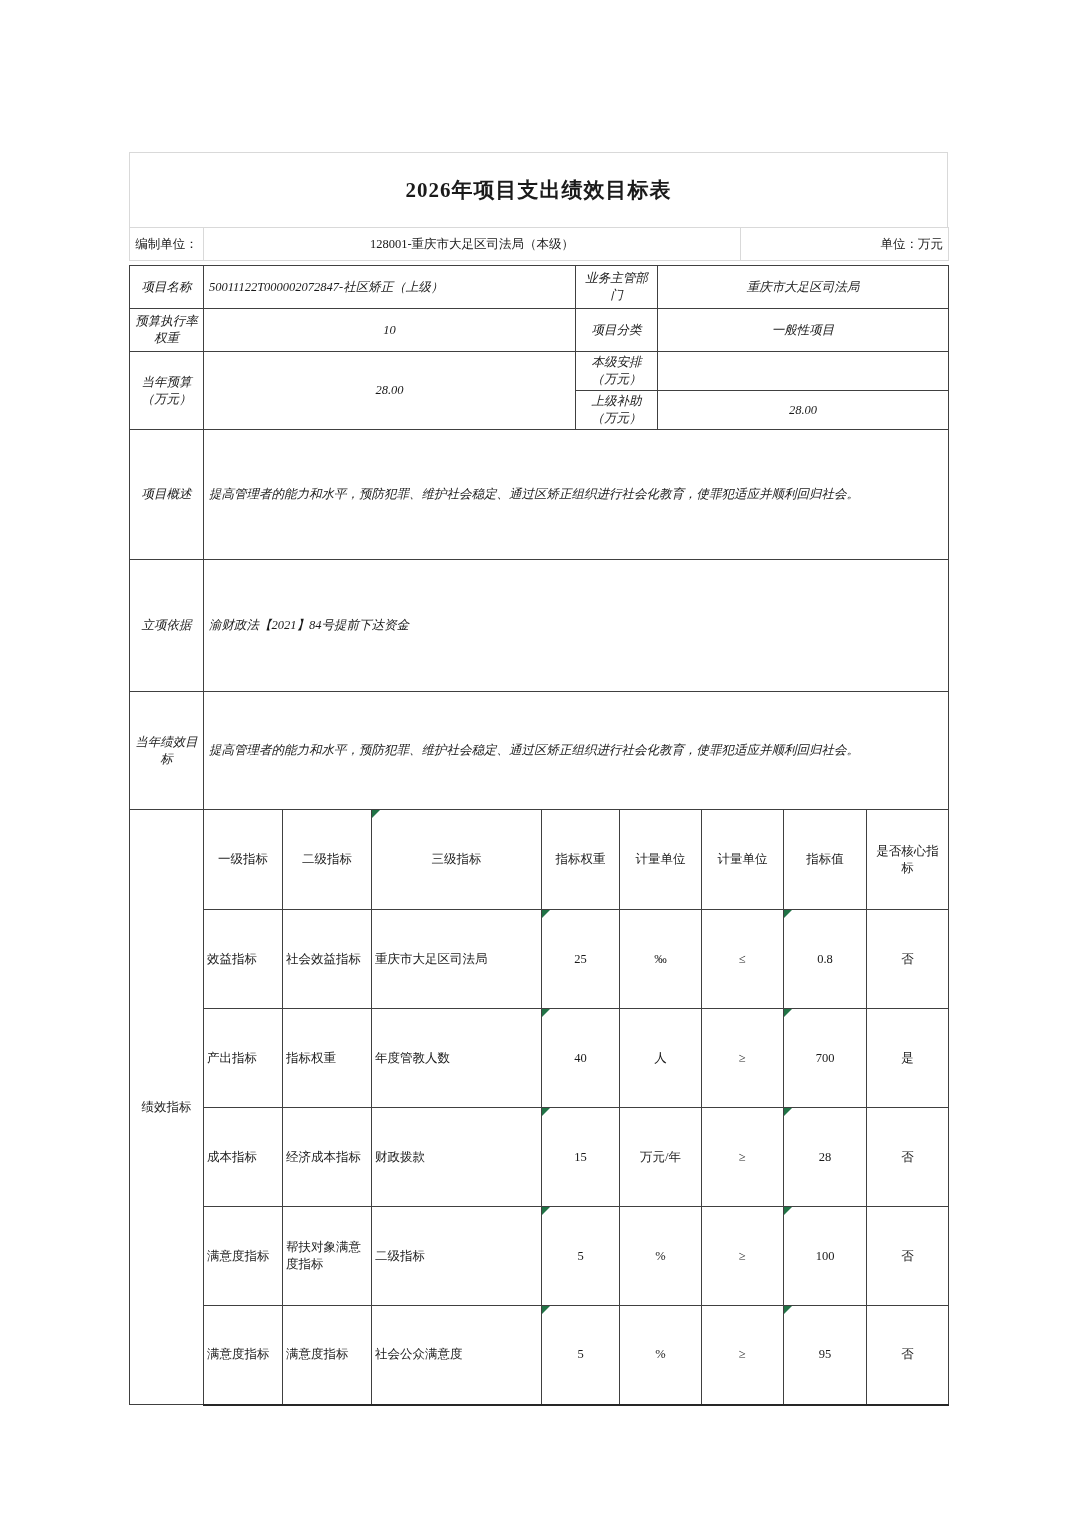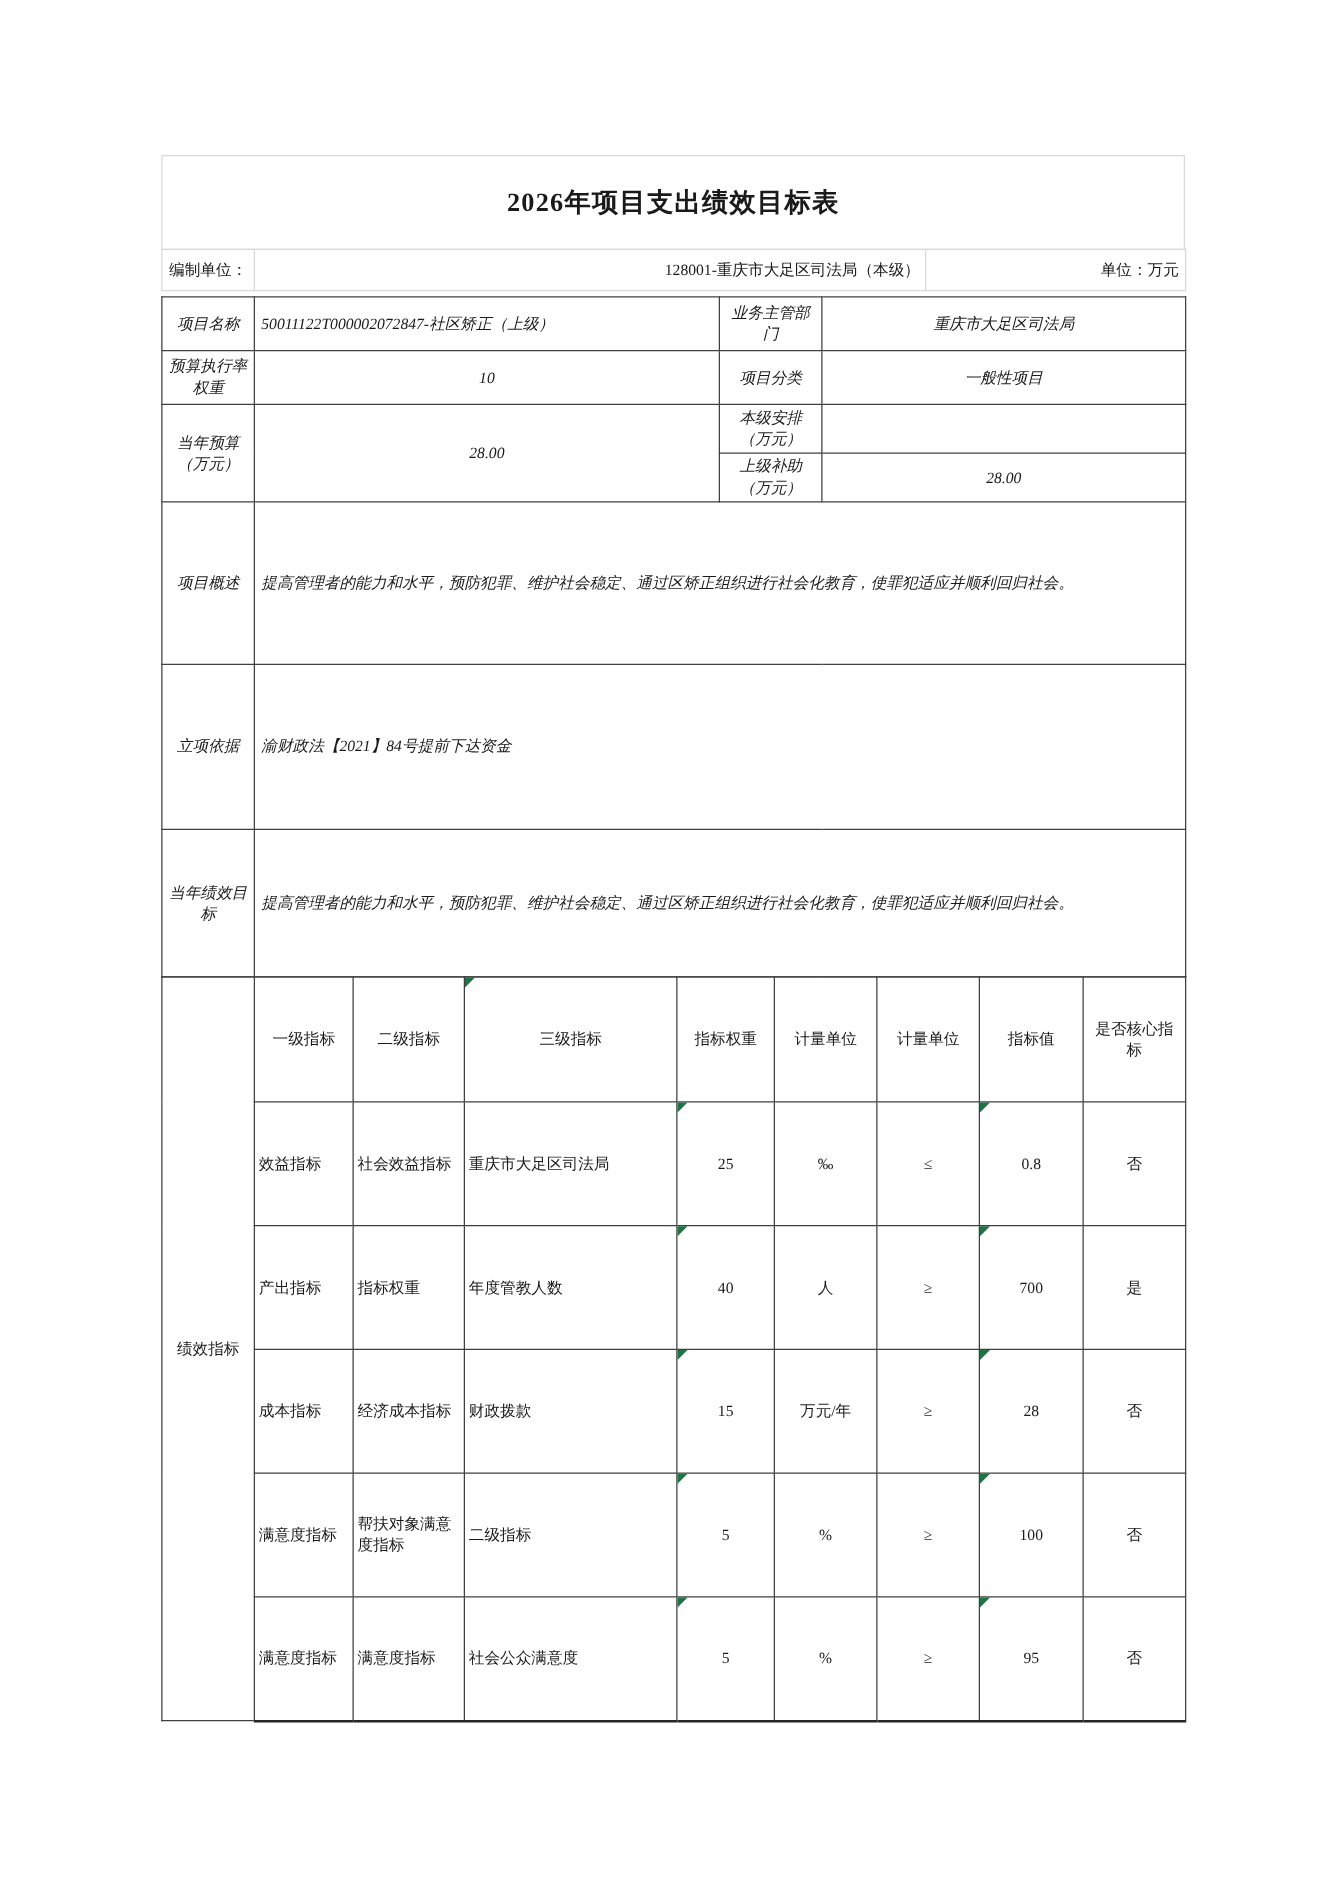--- a/index.html
+++ b/index.html
@@ -4,32 +4,32 @@
 <style>
   :root{
     --border-dark:#404040;
     --border-light:#d9d9d9;
     --ink:#1a1a1a;
     --green:#217346;
   }
   *{box-sizing:border-box;margin:0;padding:0;}
   html,body{width:1074px;height:1520px;background:#ffffff;overflow:hidden;}
   body{font-family:"Liberation Serif","DejaVu Serif",serif;color:var(--ink);font-size:12.5px;}
-  .doc{position:absolute;left:129px;top:124px;width:819px;}
+  .doc{position:absolute;left:129px;top:152px;width:819px;}
 
   
   .title-box{border:1px solid var(--border-light);height:76px;display:flex;align-items:center;justify-content:center;}
   .title-box h1{font-size:21px;font-weight:bold;letter-spacing:1px;}
 
   
   table{border-collapse:collapse;table-layout:fixed;width:819px;}
   .meta{margin-top:-1px;}
   .meta td{border:1px solid var(--border-light);height:33px;vertical-align:middle;padding:2px 4px;}
   .meta .lbl{text-align:center;}
-  .meta .val{text-align:right;}
+  .meta .val{text-align:center;}
   .meta .unit{text-align:right;padding-right:5px;}
 
   
   .info{margin-top:4px;font-style:italic;}
   .info td{border:1px solid var(--border-dark);vertical-align:middle;padding:2px 4px;}
   .info .lbl{text-align:center;}
   .info .ctr{text-align:center;}
   .info .lft{text-align:left;padding-left:5px;}
   .r-name td{height:43px;}
   .r-rate td{height:43px;}

